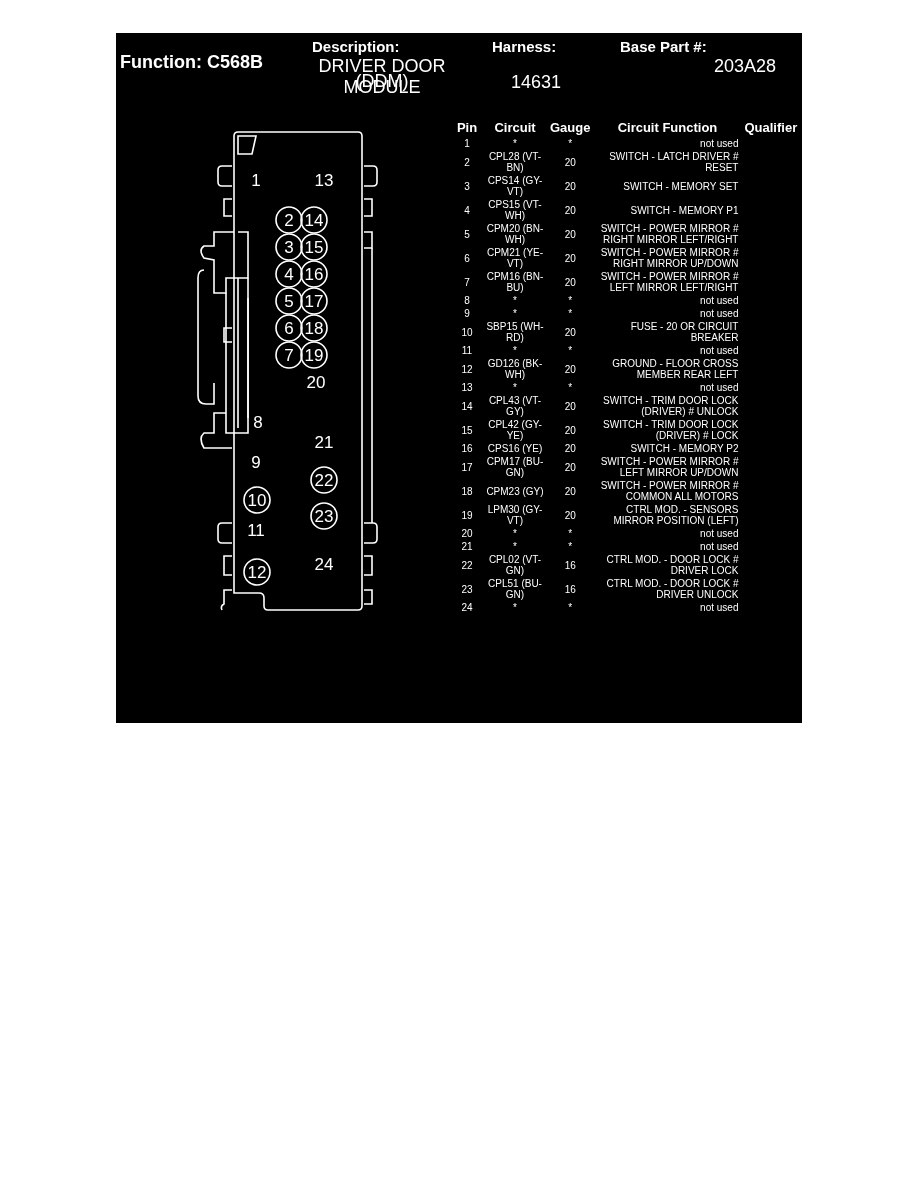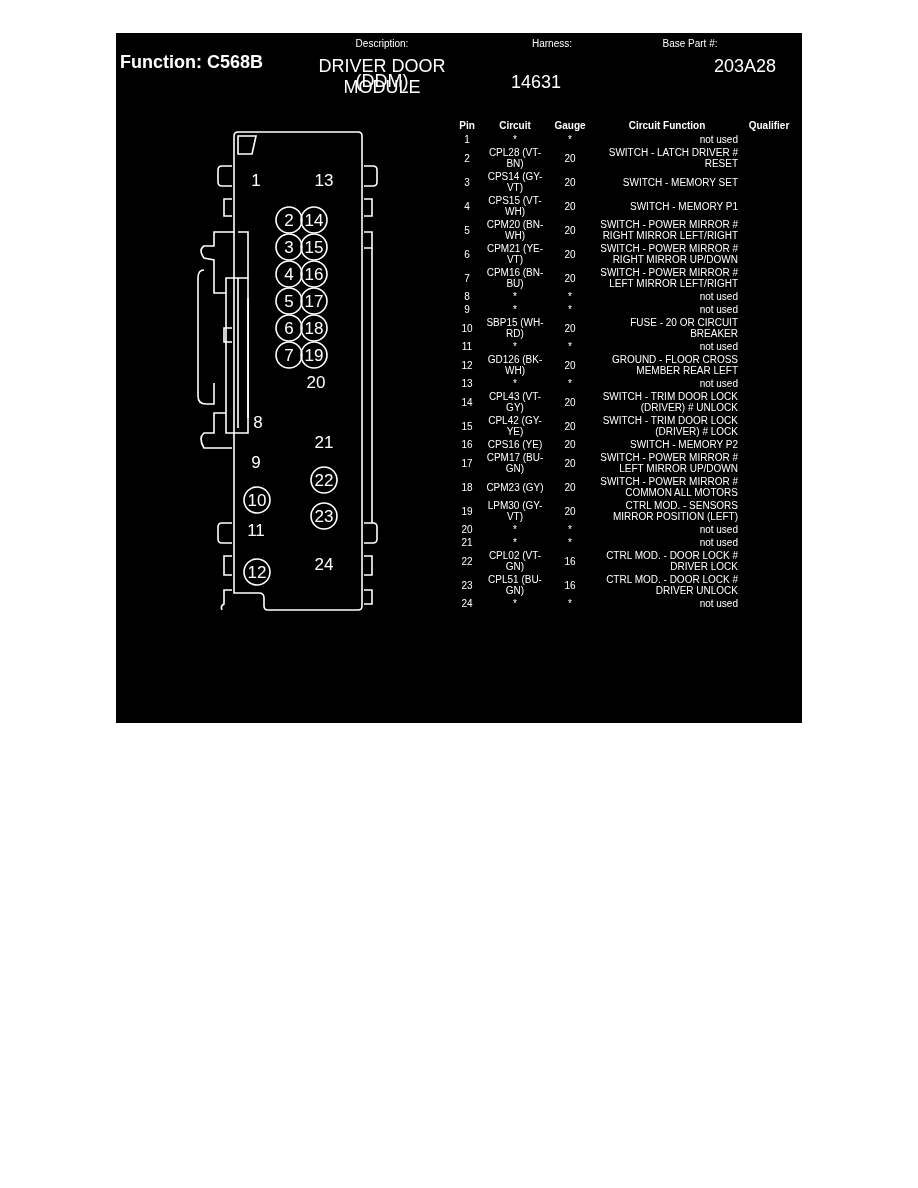--- a/index.html
+++ b/index.html
@@ -1,23 +1,23 @@
 <!DOCTYPE html>
 <html><head>
 <meta charset="utf-8">
 <style>
   html, body { margin: 0; padding: 0; background: #ffffff; }
   body { width: 918px; height: 1188px; position: relative; font-family: "Liberation Sans", sans-serif; }
   .panel { position: absolute; left: 116px; top: 33px; width: 686px; height: 690px; background: #000000; color: #ffffff; }
-  .hdr { position: absolute; font-weight: normal; font-size: 10px; text-align: center; }
+  .hdr { position: absolute; font-weight: bold; font-size: 15px; }
   .val { position: absolute; font-size: 18px; text-align: center; }
   .conn { position: absolute; left: 4px; top: 19px; font-weight: bold; font-size: 18px; }
   .diagram { position: absolute; left: 70px; top: 95px; }
   table.pins { position: absolute; left: 335px; top: 87px; border-collapse: collapse; font-size: 10px; color: #ffffff; }
-  table.pins th { font-size: 10px; font-weight: bold; padding: 0 3px 2px 3px; text-align: center; white-space: nowrap; }
+  table.pins th { font-size: 13px; font-weight: bold; padding: 0 3px 2px 3px; text-align: center; white-space: nowrap; }
   table.pins td { padding: 1px 3px; vertical-align: middle; line-height: 11px; }
   td.pin { text-align: center; width: 26px; }
   td.circ { text-align: center; width: 58px; }
   td.gauge { text-align: center; width: 40px; }
   td.func { text-align: right; width: 142px; }
   td.qual { width: 50px; }
 </style>
 </head>
 <body>
 

